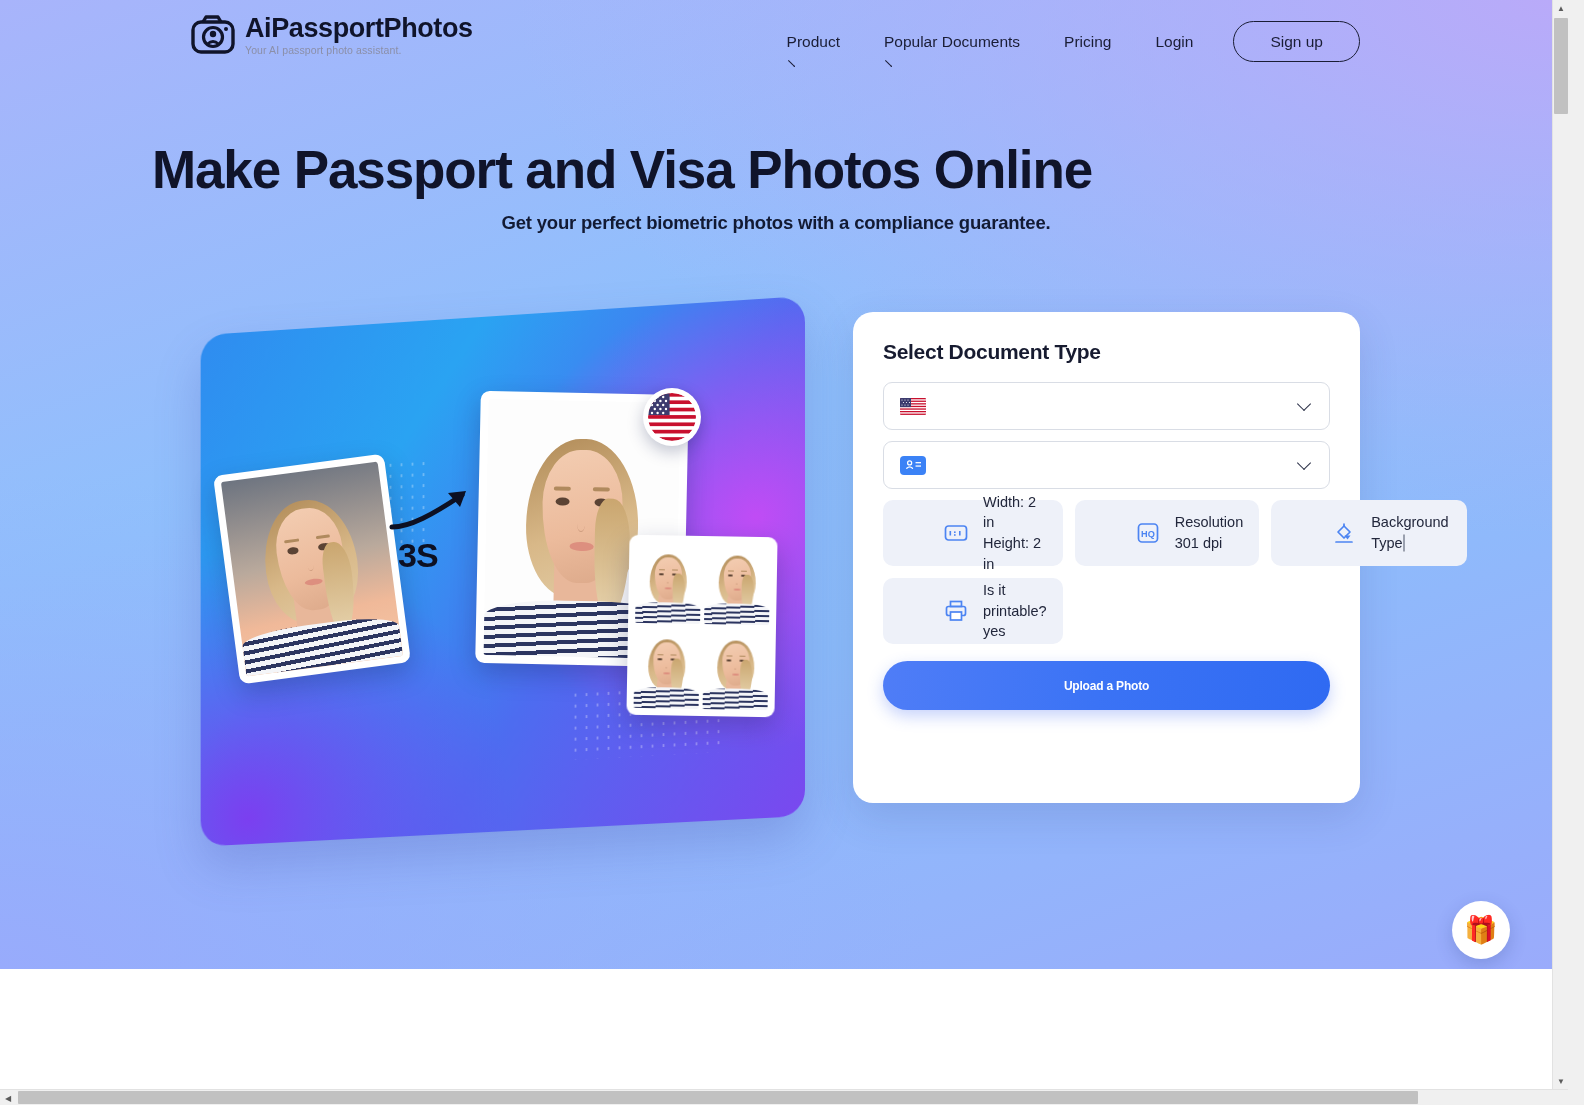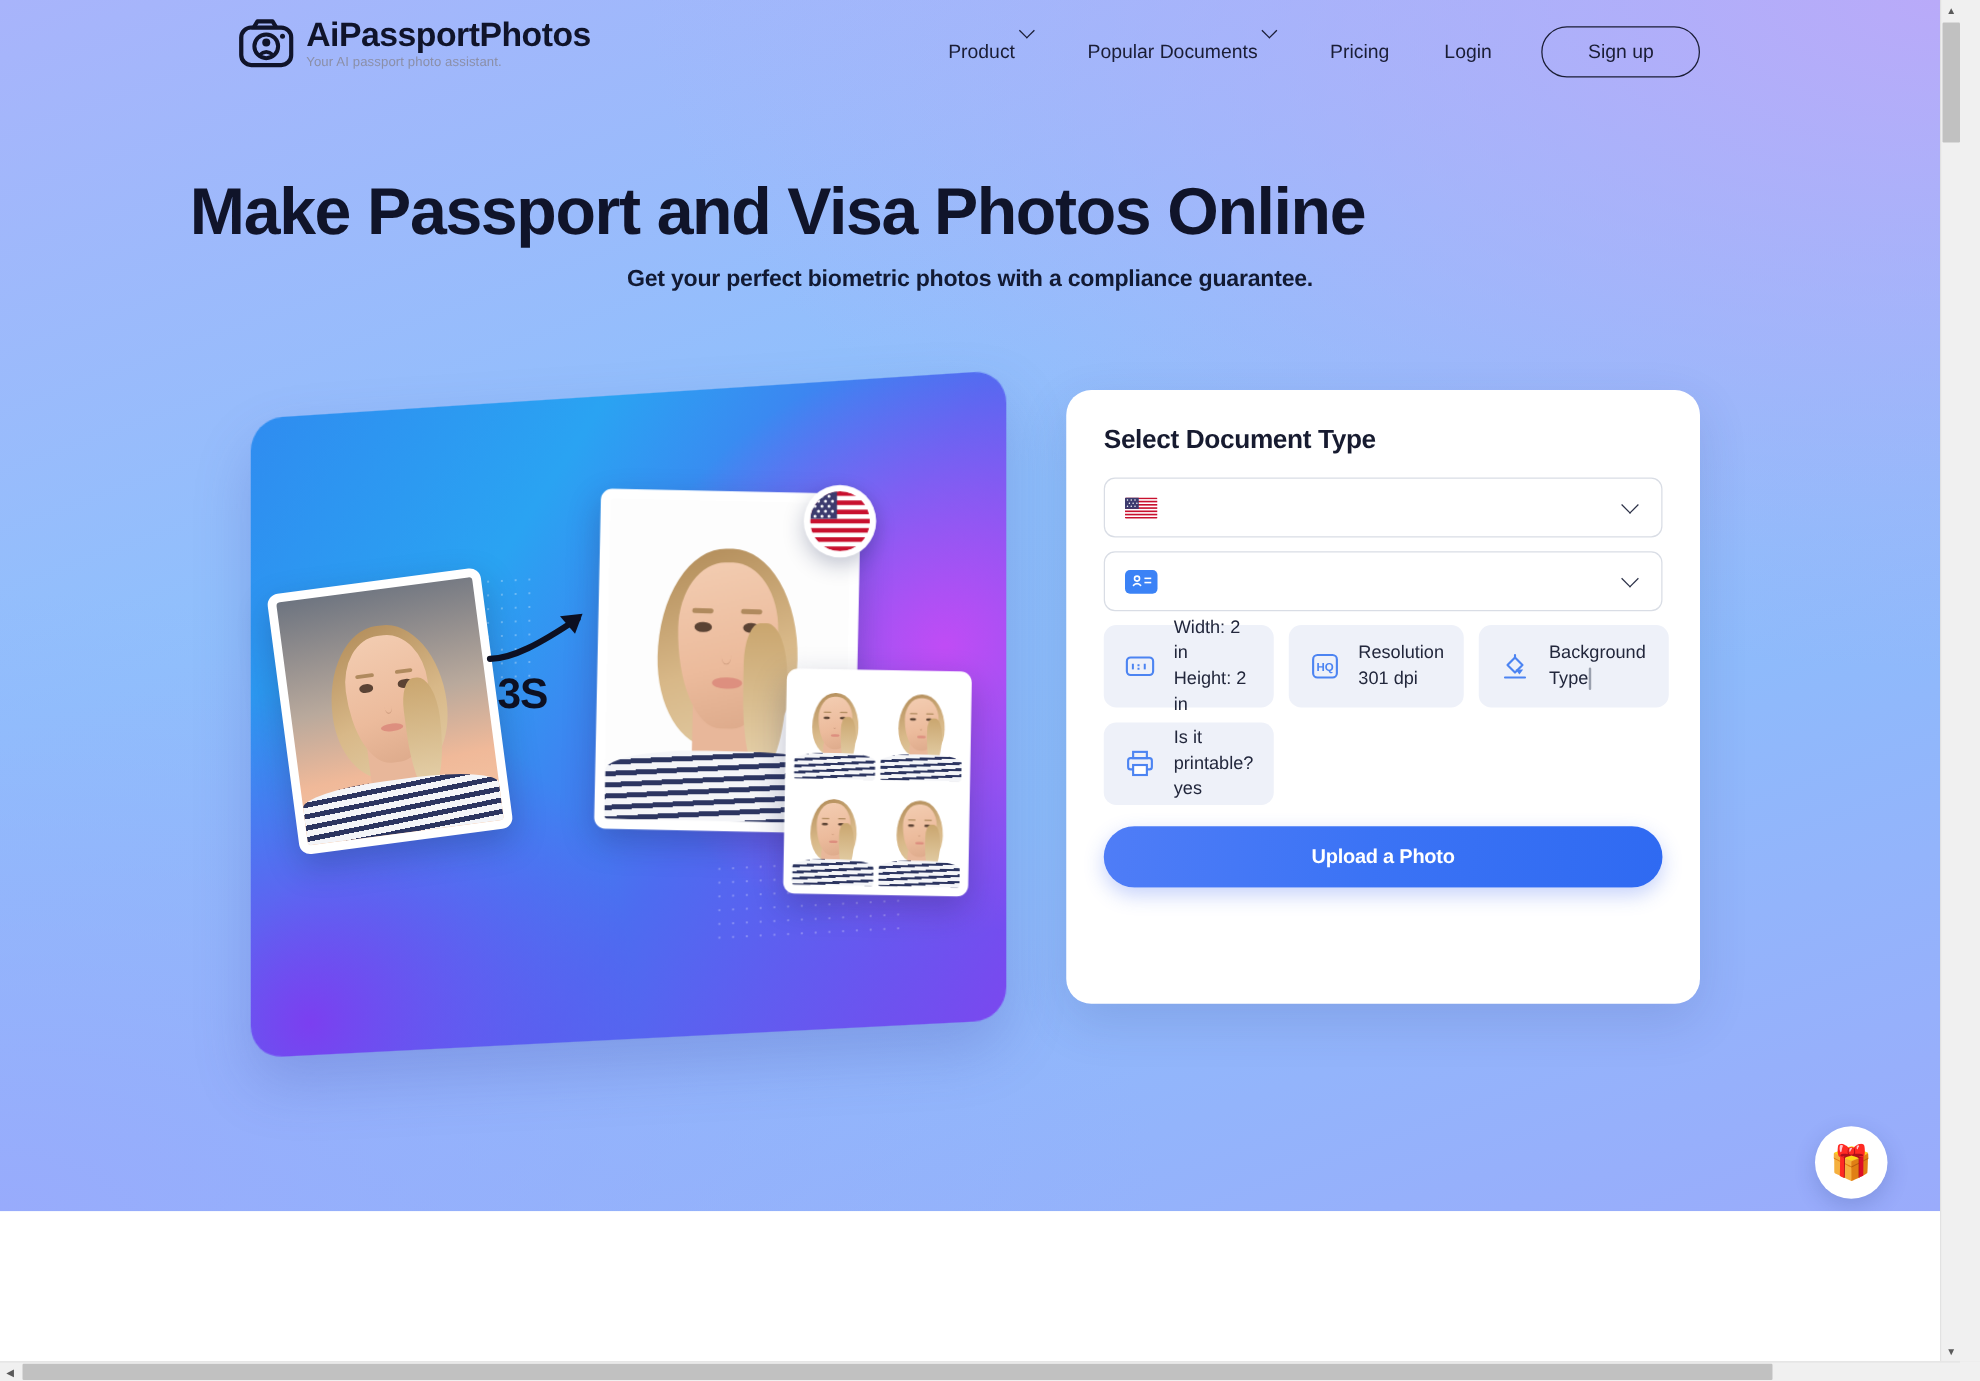--- a/index.html
+++ b/index.html
@@ -88,20 +88,21 @@
     display: flex;
     align-items: flex-start;
     gap: 5px;
     font-size: 15.5px;
     color: #1a1d35;
     padding: 0 22px;
     height: 38px;
     line-height: 38px;
     cursor: pointer;
     white-space: nowrap;
+    flex-direction: column;
   }
   .chev {
     display: inline-block;
     width: 9px; height: 9px;
     border-right: 1.6px solid #1a1d35;
     border-bottom: 1.6px solid #1a1d35;
     transform: translateY(-3px) rotate(45deg);
   }
   .signup-btn {
     margin-left: 18px;
@@ -392,40 +393,40 @@
   }
   .spec-tile {
     background: #eef1f9;
     border-radius: 10px;
     height: 66px;
     display: flex;
     align-items: center;
     gap: 14px;
     padding: 0 16px;
   }
-  .spec-icon { flex: none; width: 26px; height: 26px; display: flex; align-items: flex-start; justify-content: center; }
+  .spec-icon { flex: none; width: 26px; height: 26px; display: flex; align-items: flex-start; justify-content: center; margin-left: 44px; }
   .spec-text { font-size: 14.5px; color: #22273c; line-height: 1.42; }
   .swatch {
     width: 40px; height: 19px;
     background: #ffffff;
     border: 1px solid #9aa0ae;
     border-radius: 2px;
     margin-top: 3px;
     cursor: pointer;
   }
 
   .upload-btn {
     margin-top: 17px;
     width: 100%;
     height: 49px;
     border: none;
     border-radius: 25px;
     background: linear-gradient(96deg, #4f7df7 0%, #3b73f5 48%, #2f6af2 100%);
     color: #ffffff;
-    font-size: 16px;
+    font-size: 12px;
     font-weight: 700;
     font-family: inherit;
     letter-spacing: -0.2px;
     cursor: pointer;
     box-shadow: 0 6px 16px rgba(50,95,240,0.28);
   }
 
   
   .gift-fab {
     position: absolute;

